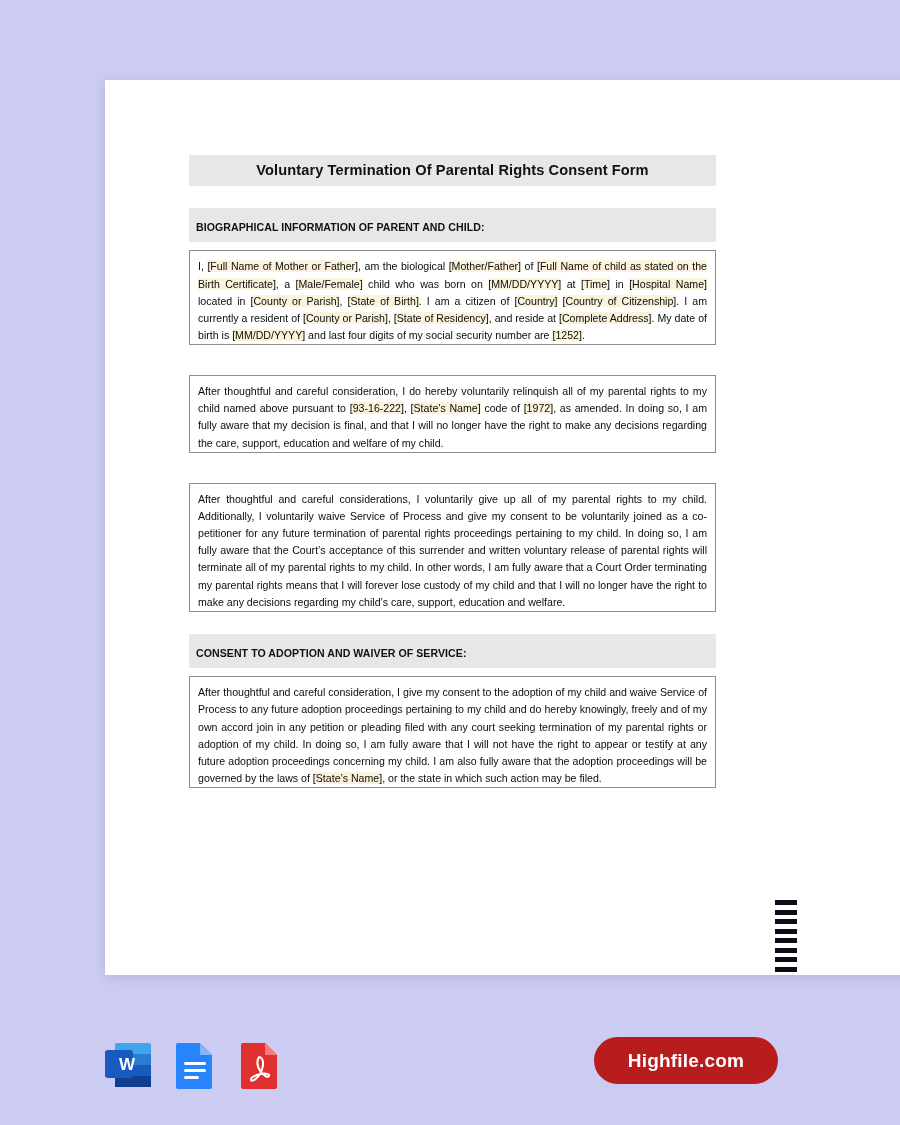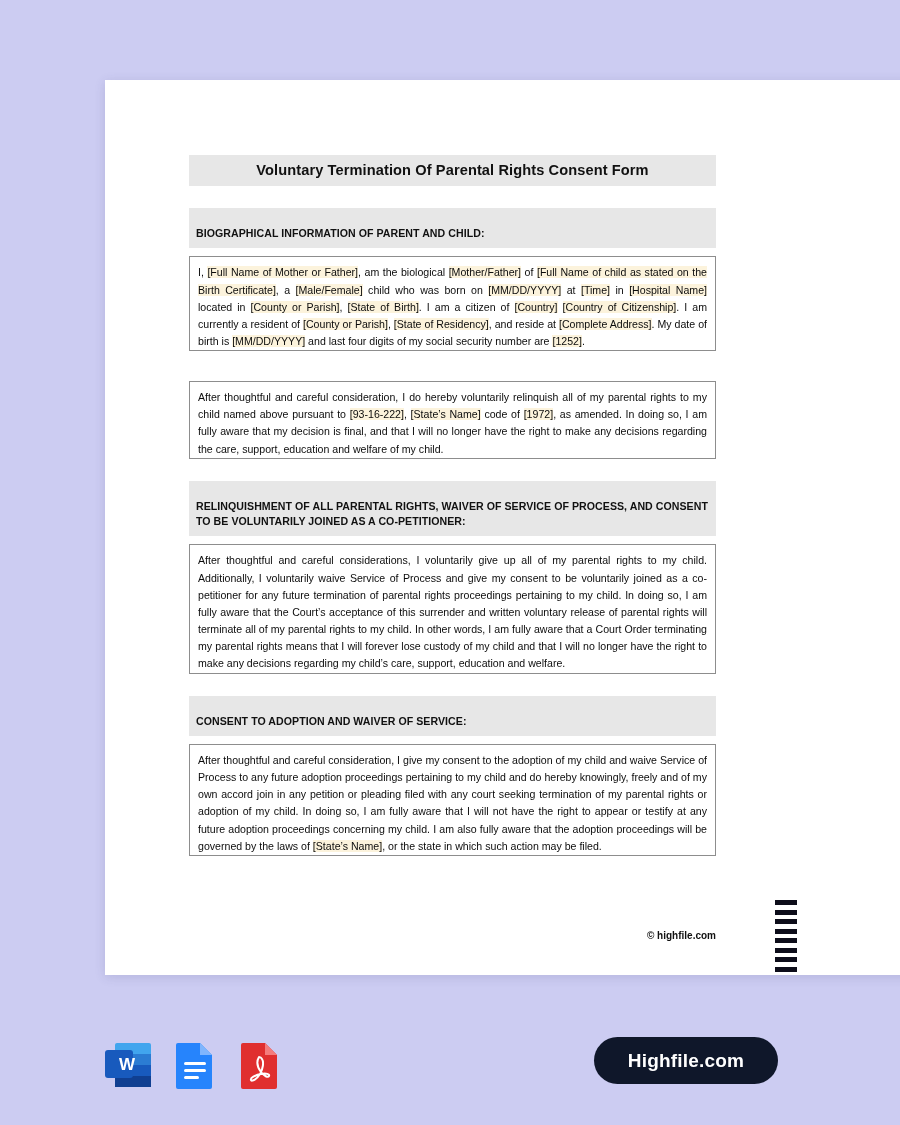--- a/index.html
+++ b/index.html
@@ -54,21 +54,21 @@
     color: #111;
     padding: 7px 4px 8px;
     letter-spacing: 0.1px;
   }
 
   .section-band {
     background: #e7e7e7;
     font-size: 10.6px;
     font-weight: bold;
     color: #111;
-    padding: 18px 7px 7px;
+    padding: 12px 7px 7px;
     letter-spacing: 0.05px;
     line-height: 1.45;
   }
 
   .para-box {
     border: 1px solid #8d8d8d;
     padding: 7px 8px 0;
     font-size: 10.6px;
     color: #0c0c0c;
     line-height: 1.62;
@@ -105,21 +105,21 @@
     gap: 5px;
     align-items: center;
   }
   .file-icon { width: 60px; height: 60px; position: relative; }
 
   #highfile-badge {
     position: absolute;
     left: 594px; top: 17px;
     width: 184px; height: 47px;
     border-radius: 24px;
-    background: #0f172a;
+    background: #b91c1c;
     display: flex;
     align-items: center;
     justify-content: center;
     color: #ffffff;
     font-size: 19px;
     font-weight: bold;
     letter-spacing: 0.2px;
     text-align: right;
   }
 </style>
@@ -149,31 +149,29 @@
     <div class="gap-sm"></div>
     <div class="para-box"><span>I, </span><span class="hl">[Full Name of Mother or Father]</span><span>, am the biological </span><span class="hl">[Mother/Father]</span><span> of </span><span class="hl">[Full Name of child as stated on the Birth Certificate]</span><span>, a </span><span class="hl">[Male/Female]</span><span> child who was born on </span><span class="hl">[MM/DD/YYYY]</span><span> at </span><span class="hl">[Time]</span><span> in </span><span class="hl">[Hospital Name]</span><span> located in </span><span class="hl">[County or Parish]</span><span>, </span><span class="hl">[State of Birth]</span><span>. I am a citizen of </span><span class="hl">[Country]</span><span> </span><span class="hl">[Country of Citizenship]</span><span>. I am currently a resident of </span><span class="hl">[County or Parish]</span><span>, </span><span class="hl">[State of Residency]</span><span>, and reside at </span><span class="hl">[Complete Address]</span><span>. My date of birth is </span><span class="hl">[MM/DD/YYYY]</span><span> and last four digits of my social security number are </span><span class="hl">[1252]</span><span>.</span></div>
 
     <div class="gap-lg"></div>
 
     <div class="gap-sm"></div>
     <div class="para-box"><span>After thoughtful and careful consideration, I do hereby voluntarily relinquish all of my parental rights to my child named above pursuant to </span><span class="hl">[93-16-222]</span><span>, </span><span class="hl">[State’s Name]</span><span> code of </span><span class="hl">[1972]</span><span>, as amended. In doing so, I am fully aware that my decision is final, and that I will no longer have the right to make any decisions regarding the care, support, education and welfare of my child.</span></div>
 
     <div class="gap-lg"></div>
 
-    <div class="section-band">RELINQUISHMENT OF ALL PARENTAL RIGHTS, WAIVER OF SERVICE OF PROCESS, AND CONSENT TO BE VOLUNTARILY JOINED AS A CO-PETITIONER:</div>
     <div class="gap-sm"></div>
     <div class="para-box"><span>After thoughtful and careful considerations, I voluntarily give up all of my parental rights to my child. Additionally, I voluntarily waive Service of Process and give my consent to be voluntarily joined as a co-petitioner for any future termination of parental rights proceedings pertaining to my child. In doing so, I am fully aware that the Court’s acceptance of this surrender and written voluntary release of parental rights will terminate all of my parental rights to my child. In other words, I am fully aware that a Court Order terminating my parental rights means that I will forever lose custody of my child and that I will no longer have the right to make any decisions regarding my child’s care, support, education and welfare.</span></div>
 
     <div class="gap-lg"></div>
 
     <div class="section-band">CONSENT TO ADOPTION AND WAIVER OF SERVICE:</div>
     <div class="gap-sm"></div>
     <div class="para-box"><span>After thoughtful and careful consideration, I give my consent to the adoption of my child and waive Service of Process to any future adoption proceedings pertaining to my child and do hereby knowingly, freely and of my own accord join in any petition or pleading filed with any court seeking termination of my parental rights or adoption of my child. In doing so, I am fully aware that I will not have the right to appear or testify at any future adoption proceedings concerning my child. I am also fully aware that the adoption proceedings will be governed by the laws of </span><span class="hl">[State’s Name]</span><span>, or the state in which such action may be filed.</span></div>
 
-    <div id="footer-credit">© highfile.com</div>
   </div>
 </div>
 
 <div class="binder" id="binder-bottom-right">
   <div class="bar"></div>
   <div class="bar"></div>
   <div class="bar"></div>
   <div class="bar"></div>
   <div class="bar"></div>
   <div class="bar"></div>

